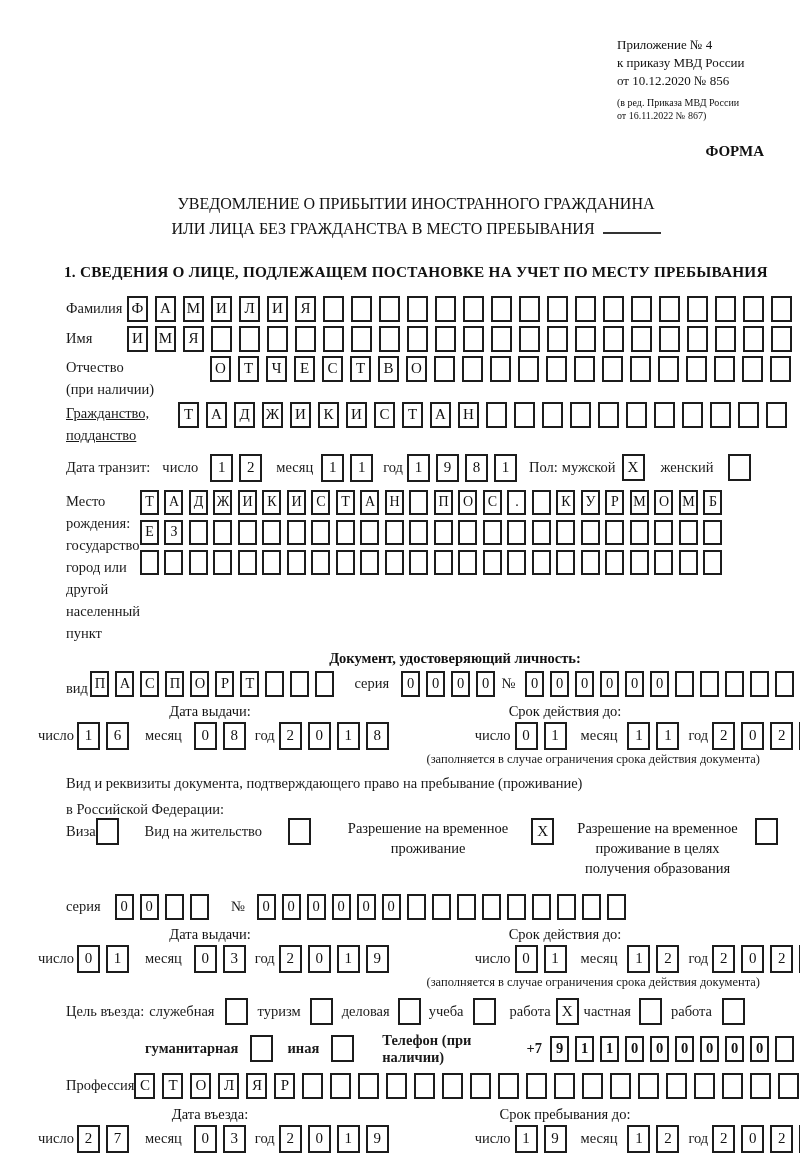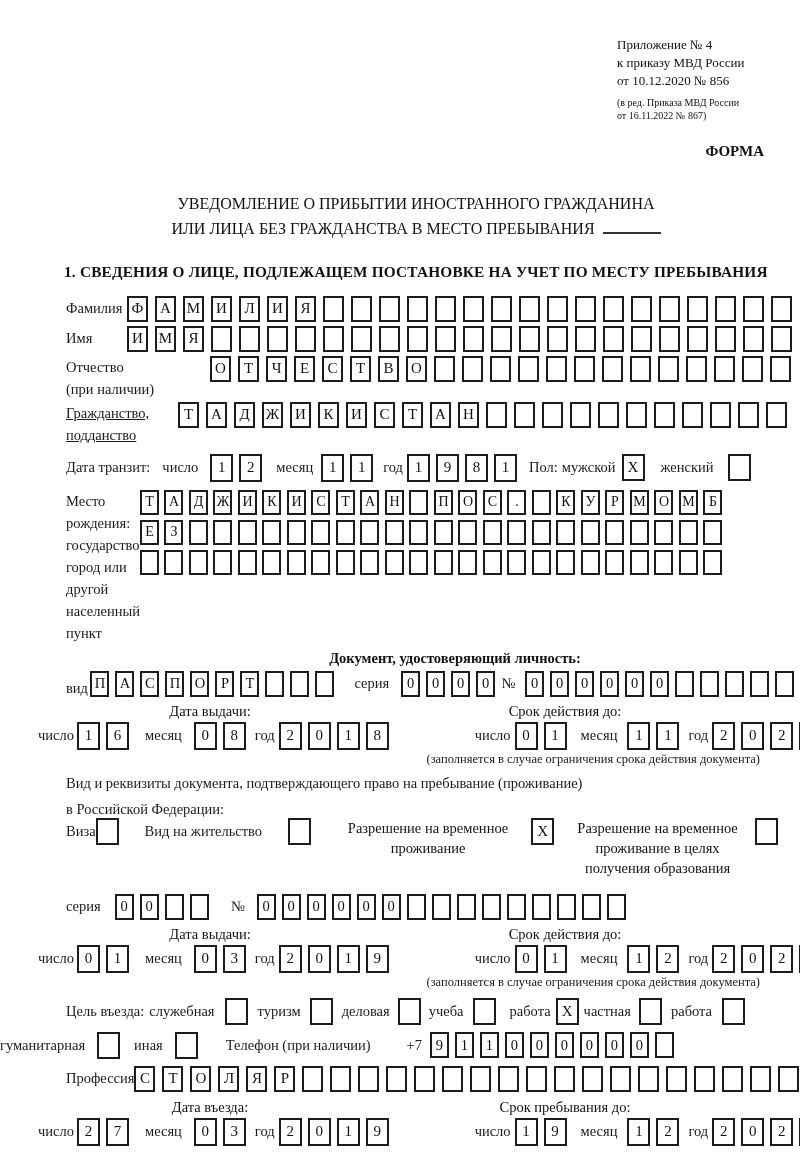--- a/index.html
+++ b/index.html
@@ -491,21 +491,21 @@
     <span class="lbl" style="margin-left:8px;">учеба</span>
     <span class="chk" style="margin-left:9px;"></span>
     <span class="lbl" style="margin-left:14px;">работа</span>
     <span class="chk" style="margin-left:5px;">X</span>
     <span class="lbl" style="margin-left:5px;">частная</span>
     <span class="chk" style="margin-left:8px;"></span>
     <span class="lbl" style="margin-left:9px;">работа</span>
     <span class="chk" style="margin-left:10px;"></span>
   </div>
 
-  <div class="row" style="margin-top:7px; ">
+  <div class="row" style="margin-top:7px; margin-left:145px;font-weight:bold;">
     <span class="lbl">гуманитарная</span>
     <span class="chk" style="margin-left:12px;"></span>
     <span class="lbl" style="margin-left:14px;">иная</span>
     <span class="chk" style="margin-left:12px;"></span>
     <span class="lbl" style="margin-left:28px;">Телефон (при наличии)</span>
     <span class="lbl" style="margin-left:36px;">+7</span>
     <span class="cells md" style="margin-left:8px;">
         <span class="cell">9</span>
         <span class="cell">1</span>
         <span class="cell">1</span>

